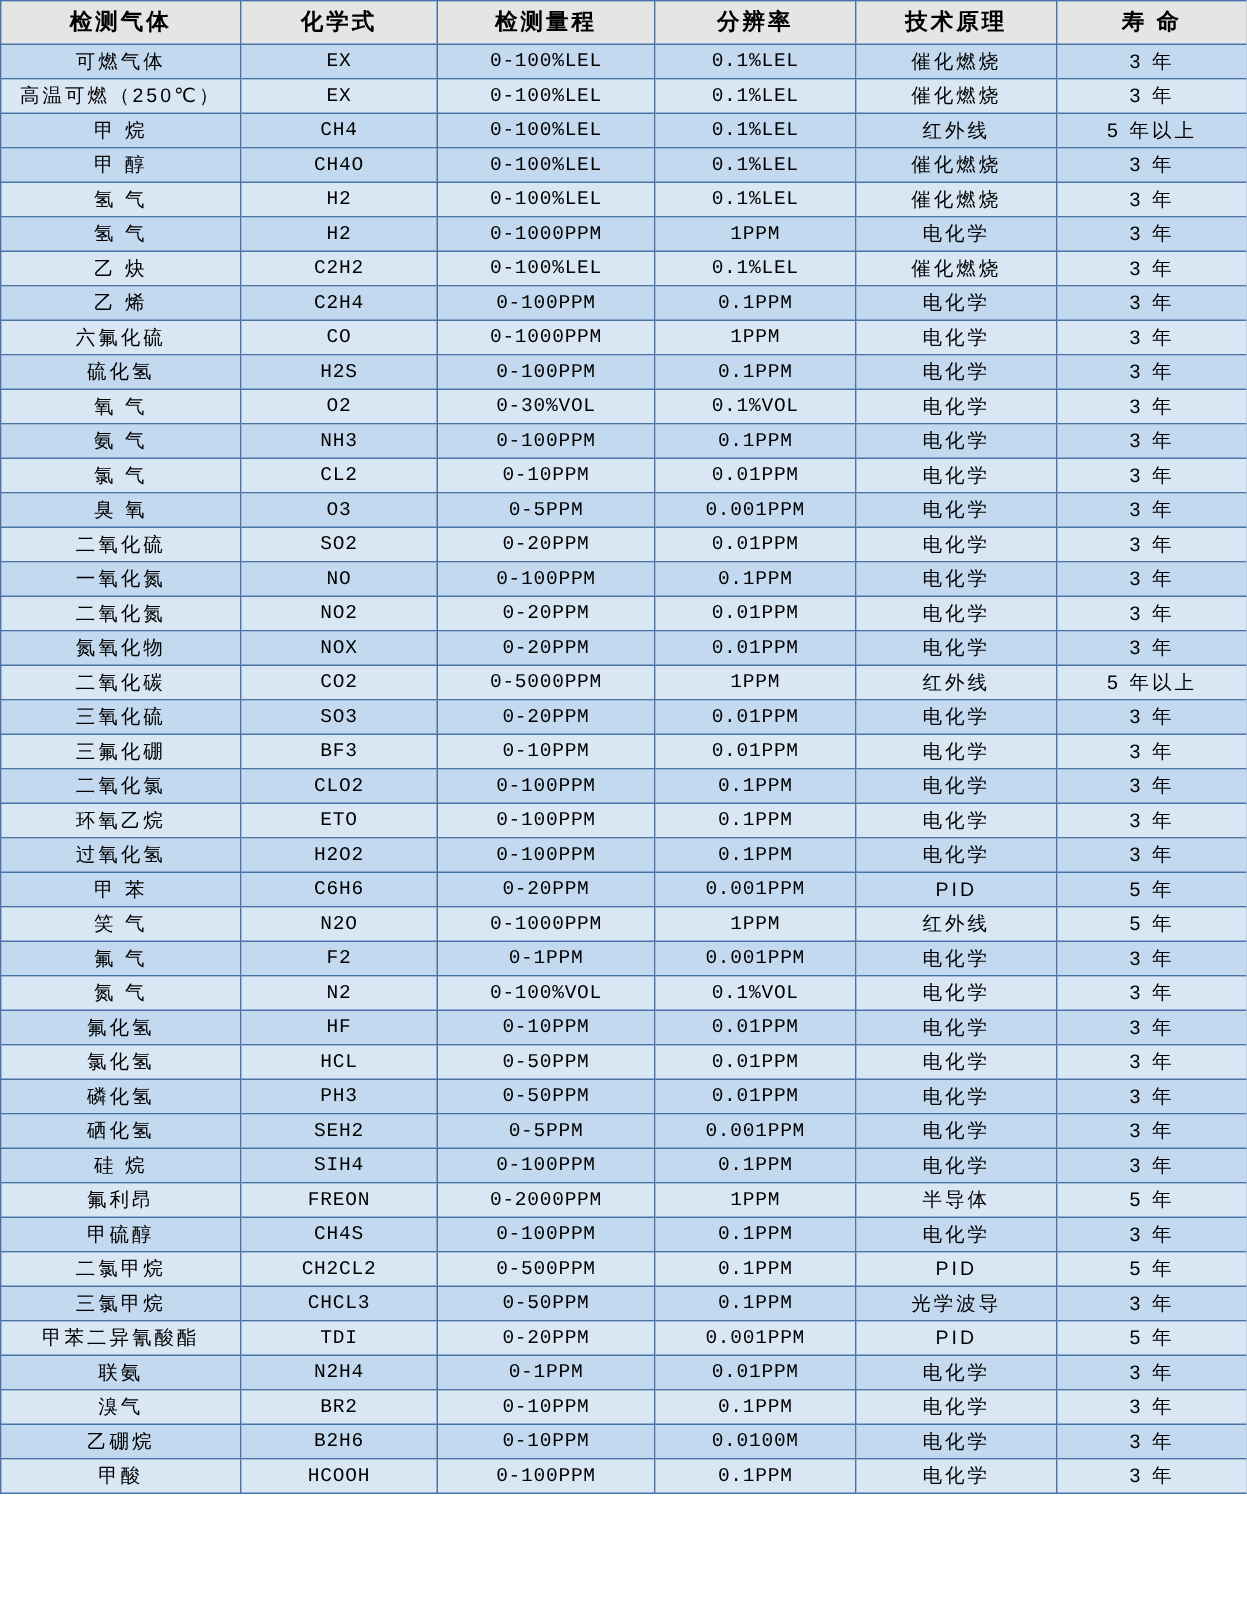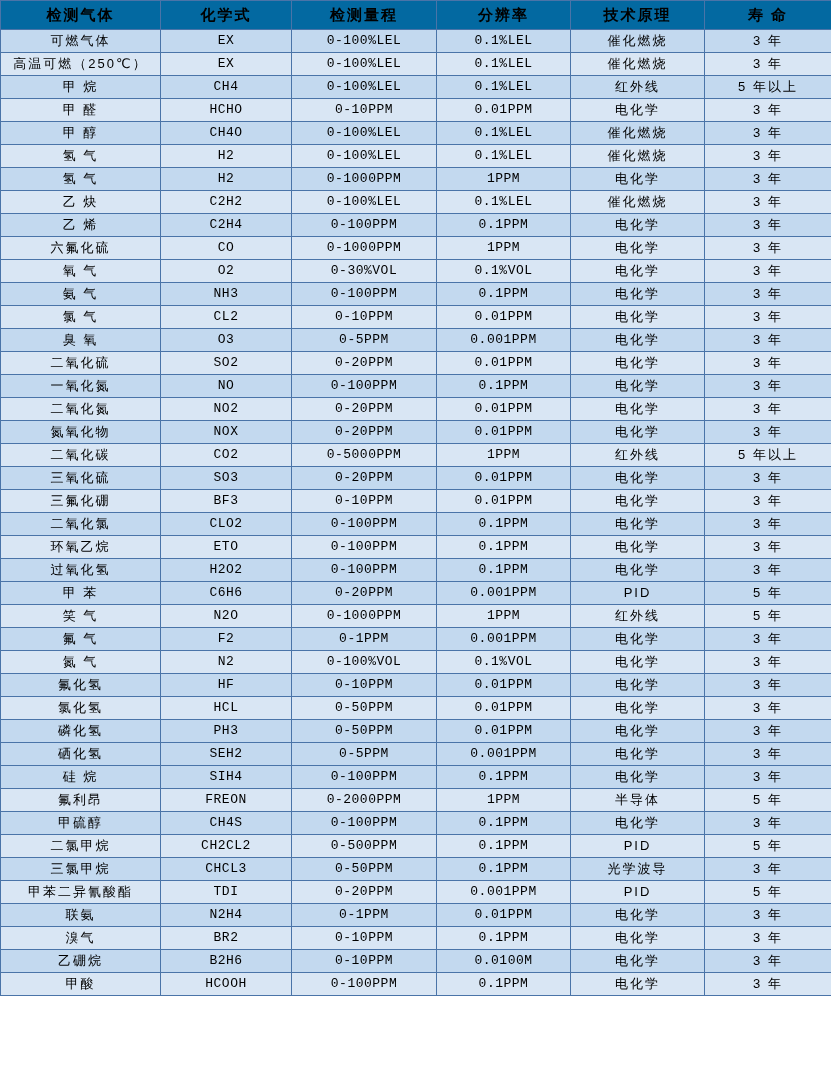--- a/index.html
+++ b/index.html
@@ -28,21 +28,21 @@
     text-align: center;
     vertical-align: middle;
     color: #000000;
     padding: 0;
     height: 22px;
     line-height: 20px;
     overflow: hidden;
     white-space: nowrap;
   }
   #gas-table thead th {
-    background: #0369a1;
+    background: #e5e5e5;
     font-size: 15px;
     font-weight: bold;
     height: 28px;
     letter-spacing: 2px;
   }
   #gas-table tbody td {
     font-size: 13px;
   }
   #gas-table tbody tr.odd td {
     background: #c3d9ef;
@@ -99,28 +99,20 @@
         <td class="cn">3 年</td>
       </tr>
       <tr class="odd">
         <td class="cn">甲  烷</td>
         <td class="code">CH4</td>
         <td class="code">0-100%LEL</td>
         <td class="code">0.1%LEL</td>
         <td class="cn">红外线</td>
         <td class="cn">5 年以上</td>
       </tr>
-      <tr class="even">
-        <td class="cn">甲  醛</td>
-        <td class="code">HCHO</td>
-        <td class="code">0-10PPM</td>
-        <td class="code">0.01PPM</td>
-        <td class="cn">电化学</td>
-        <td class="cn">3 年</td>
-      </tr>
       <tr class="odd">
         <td class="cn">甲  醇</td>
         <td class="code">CH4O</td>
         <td class="code">0-100%LEL</td>
         <td class="code">0.1%LEL</td>
         <td class="cn">催化燃烧</td>
         <td class="cn">3 年</td>
       </tr>
       <tr class="even">
         <td class="cn">氢  气</td>
@@ -152,20 +144,28 @@
         <td class="code">0-100PPM</td>
         <td class="code">0.1PPM</td>
         <td class="cn">电化学</td>
         <td class="cn">3 年</td>
       </tr>
       <tr class="even">
         <td class="cn">六氟化硫</td>
         <td class="code">CO</td>
         <td class="code">0-1000PPM</td>
         <td class="code">1PPM</td>
+        <td class="cn">电化学</td>
+        <td class="cn">3 年</td>
+      </tr>
+      <tr class="odd">
+        <td class="cn">硫化氢</td>
+        <td class="code">H2S</td>
+        <td class="code">0-100PPM</td>
+        <td class="code">0.1PPM</td>
         <td class="cn">电化学</td>
         <td class="cn">3 年</td>
       </tr>
       <tr class="even">
         <td class="cn">氧  气</td>
         <td class="code">O2</td>
         <td class="code">0-30%VOL</td>
         <td class="code">0.1%VOL</td>
         <td class="cn">电化学</td>
         <td class="cn">3 年</td>

